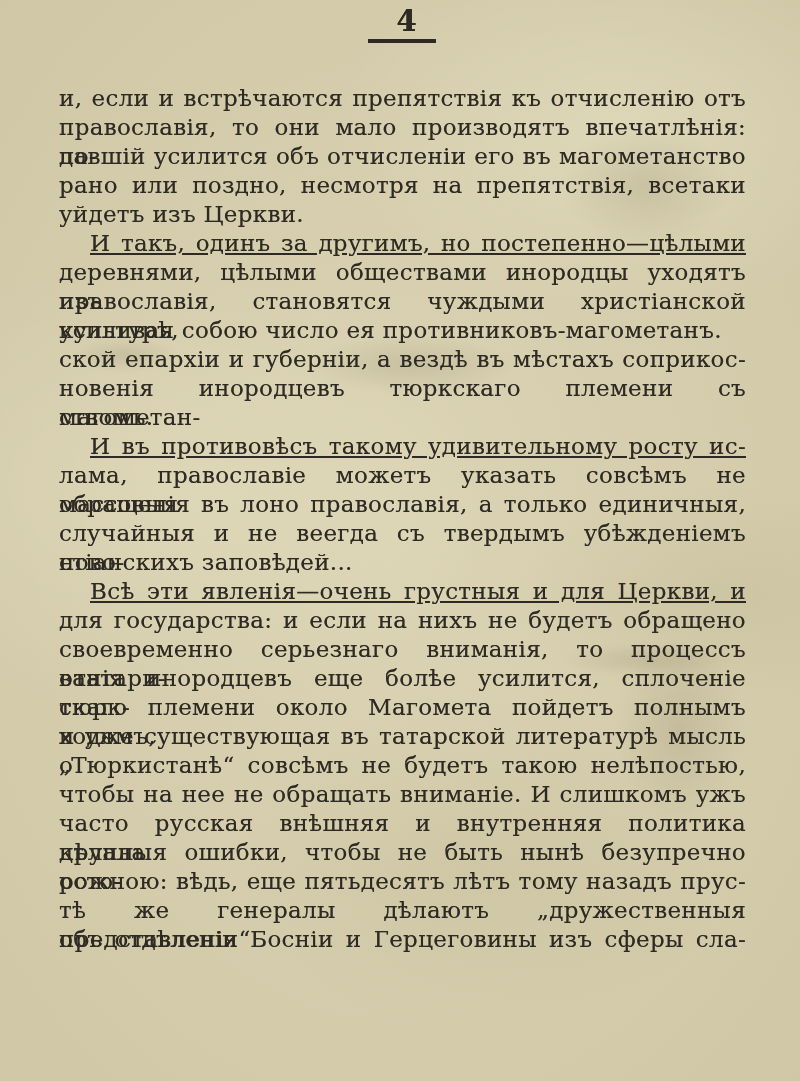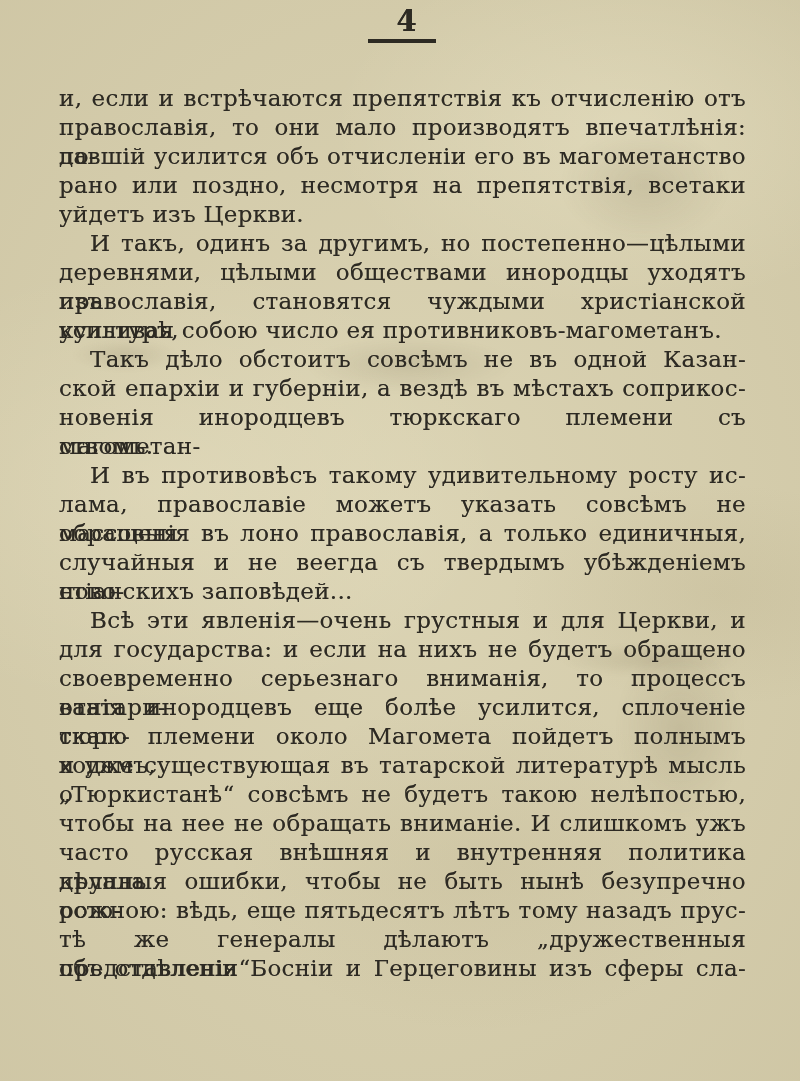--- a/index.html
+++ b/index.html
@@ -64,21 +64,21 @@
   .line {
     height: 29px;
     line-height: 29px;
     font-size: 23px;
     letter-spacing: 0.3px;
     text-align: justify;
     text-align-last: justify;
     white-space: normal;
     text-shadow: 0 0 0.6px rgba(45,42,35,0.55);
   }
-  .line.indent { padding-left: 31px; }
+  .line.indent { padding-left: 31px; text-decoration: underline; }
   .line.endline { text-align-last: left; }
 </style>
 </head>
 <body>
 
 <div class="smudge s1"></div>
 <div class="smudge s2"></div>
 <div class="smudge s3"></div>
 <div class="smudge s4"></div>
 <div class="smudge s5"></div>
@@ -95,21 +95,20 @@
       <div class="line">рано или поздно, несмотря на препятствія, всетаки</div>
       <div class="line endline">уйдетъ изъ Церкви.</div>
     </div>
     <div class="paragraph">
       <div class="line indent">И такъ, одинъ за другимъ, но постепенно—цѣлыми</div>
       <div class="line">деревнями, цѣлыми обществами инородцы уходятъ изъ</div>
       <div class="line">православія, становятся чуждыми христіанской культурѣ,</div>
       <div class="line endline">усиливая собою число ея противниковъ-магометанъ.</div>
     </div>
     <div class="paragraph">
-      <div class="line indent">Такъ дѣло обстоитъ совсѣмъ не въ одной Казан-</div>
       <div class="line">ской епархіи и губерніи, а вездѣ въ мѣстахъ соприкос-</div>
       <div class="line">новенія инородцевъ тюркскаго племени съ магометан-</div>
       <div class="line endline">ствомъ.</div>
     </div>
     <div class="paragraph">
       <div class="line indent">И въ противовѣсъ такому удивительному росту ис-</div>
       <div class="line">лама, православіе можетъ указать совсѣмъ не массовыя</div>
       <div class="line">обращенія въ лоно православія, а только единичныя,</div>
       <div class="line">случайныя и не веегда съ твердымъ убѣжденіемъ ново-</div>
       <div class="line endline">стіанскихъ заповѣдей...</div>

